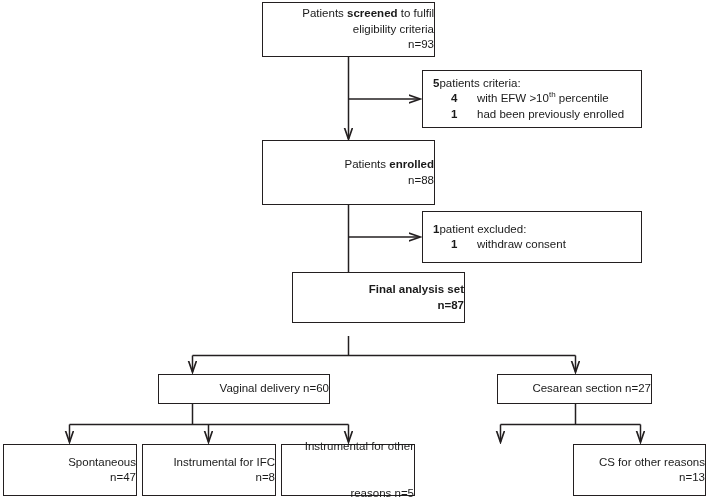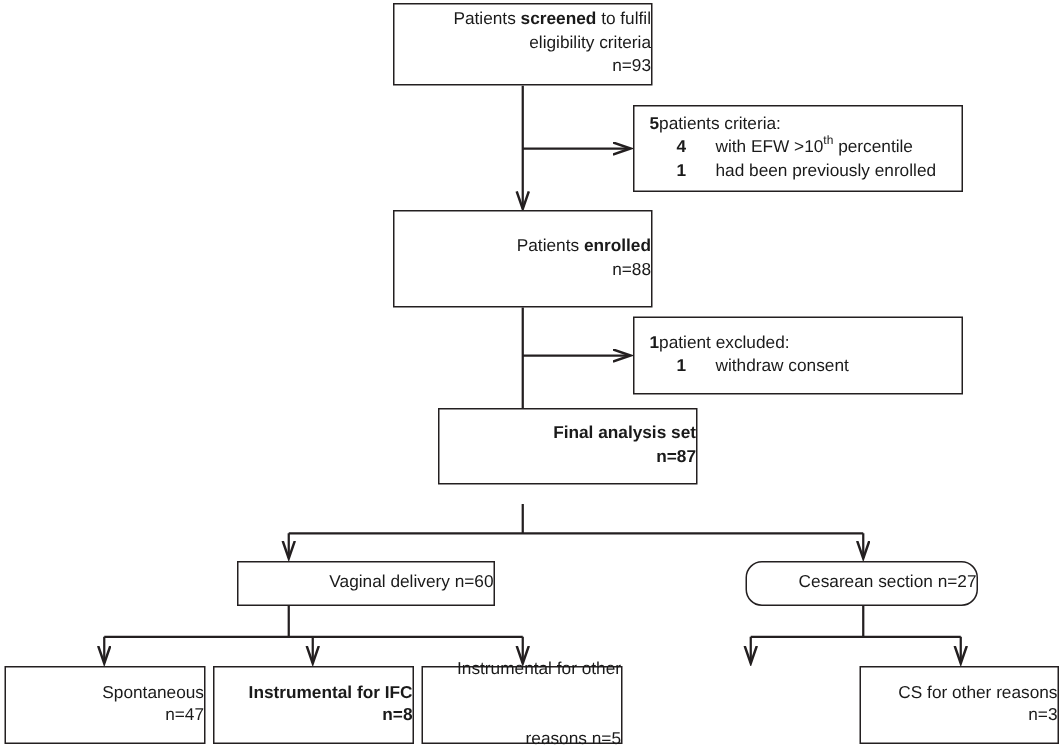--- a/index.html
+++ b/index.html
@@ -62,25 +62,25 @@
   .excl .indent { padding-left: 18px; }
   .excl .num-col {
     display: inline-block;
     width: 26px;
     font-weight: bold;
     text-align: left;
   }
 
   
   #box-vaginal  { left: 115px; top: 374px; width: 172px; height: 30px; margin-left: 43px; }
-  #box-cesarean { left: 497px; top: 374px; width: 155px; height: 30px; border-radius: 11px; }
+  #box-cesarean { left: 497px; top: 374px; width: 155px; height: 30px; }
 
   
   #box-spontaneous   { left: 3px;   top: 444px; width: 134px; height: 52px; padding-left: 47px; }
-  #box-instr-ifc     { left: 142px; top: 444px; width: 134px; height: 52px; font-weight: bold; }
+  #box-instr-ifc     { left: 142px; top: 444px; width: 134px; height: 52px; }
   #box-instr-other   { left: 281px; top: 444px; width: 134px; height: 52px; gap: 32px; }
   #box-cs-ifc        { left: 434px; top: 444px; width: 134px; height: 52px; }
   #box-cs-other      { left: 573px; top: 444px; width: 133px; height: 52px; padding-left: 43px; }
 </style>
 </head>
 <body>
 
 <div id="page">
 
   <svg id="connectors" viewBox="0 0 709 502" xmlns="http://www.w3.org/2000/svg">
@@ -178,16 +178,16 @@
   </div>
 
   <div class="node" id="box-instr-other">
     <span class="line">Instrumental for other</span>
     <span class="line">reasons n=5</span>
   </div>
 
 
   <div class="node" id="box-cs-other">
     <span class="line">CS for other reasons</span>
-    <span class="line">n=3</span>
+    <span class="line">n=13</span>
   </div>
 
 </div>
 
 </body></html>

